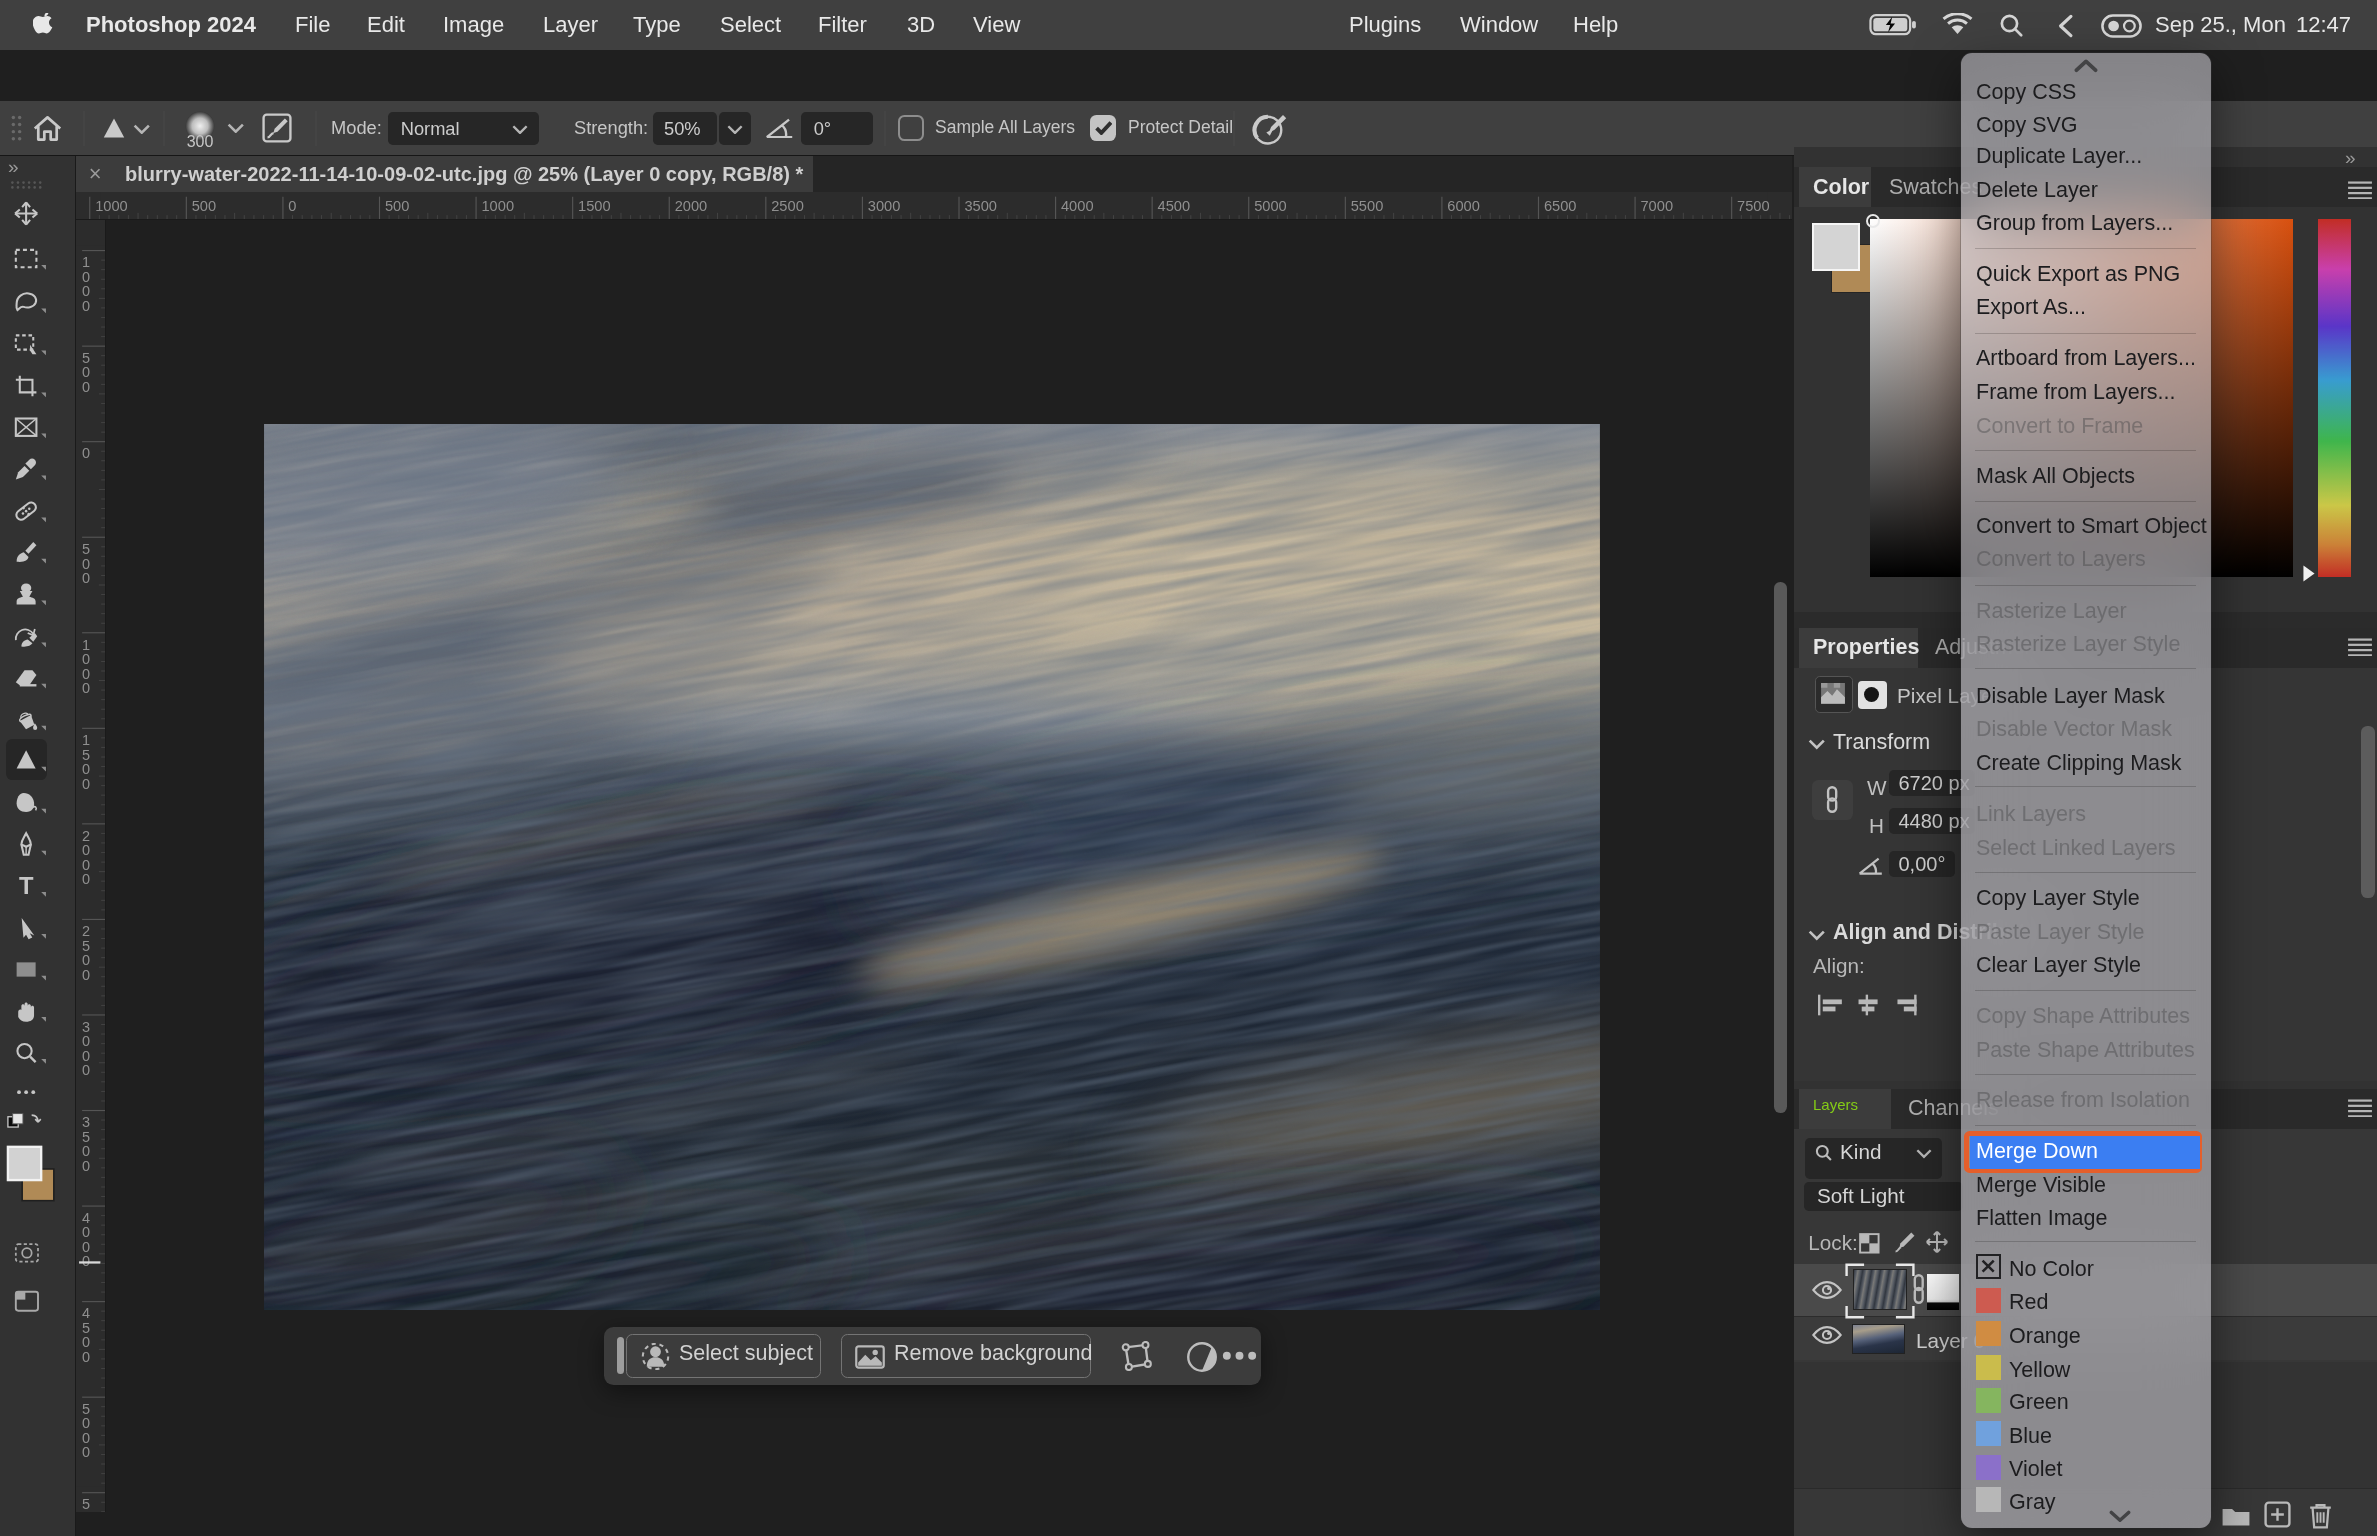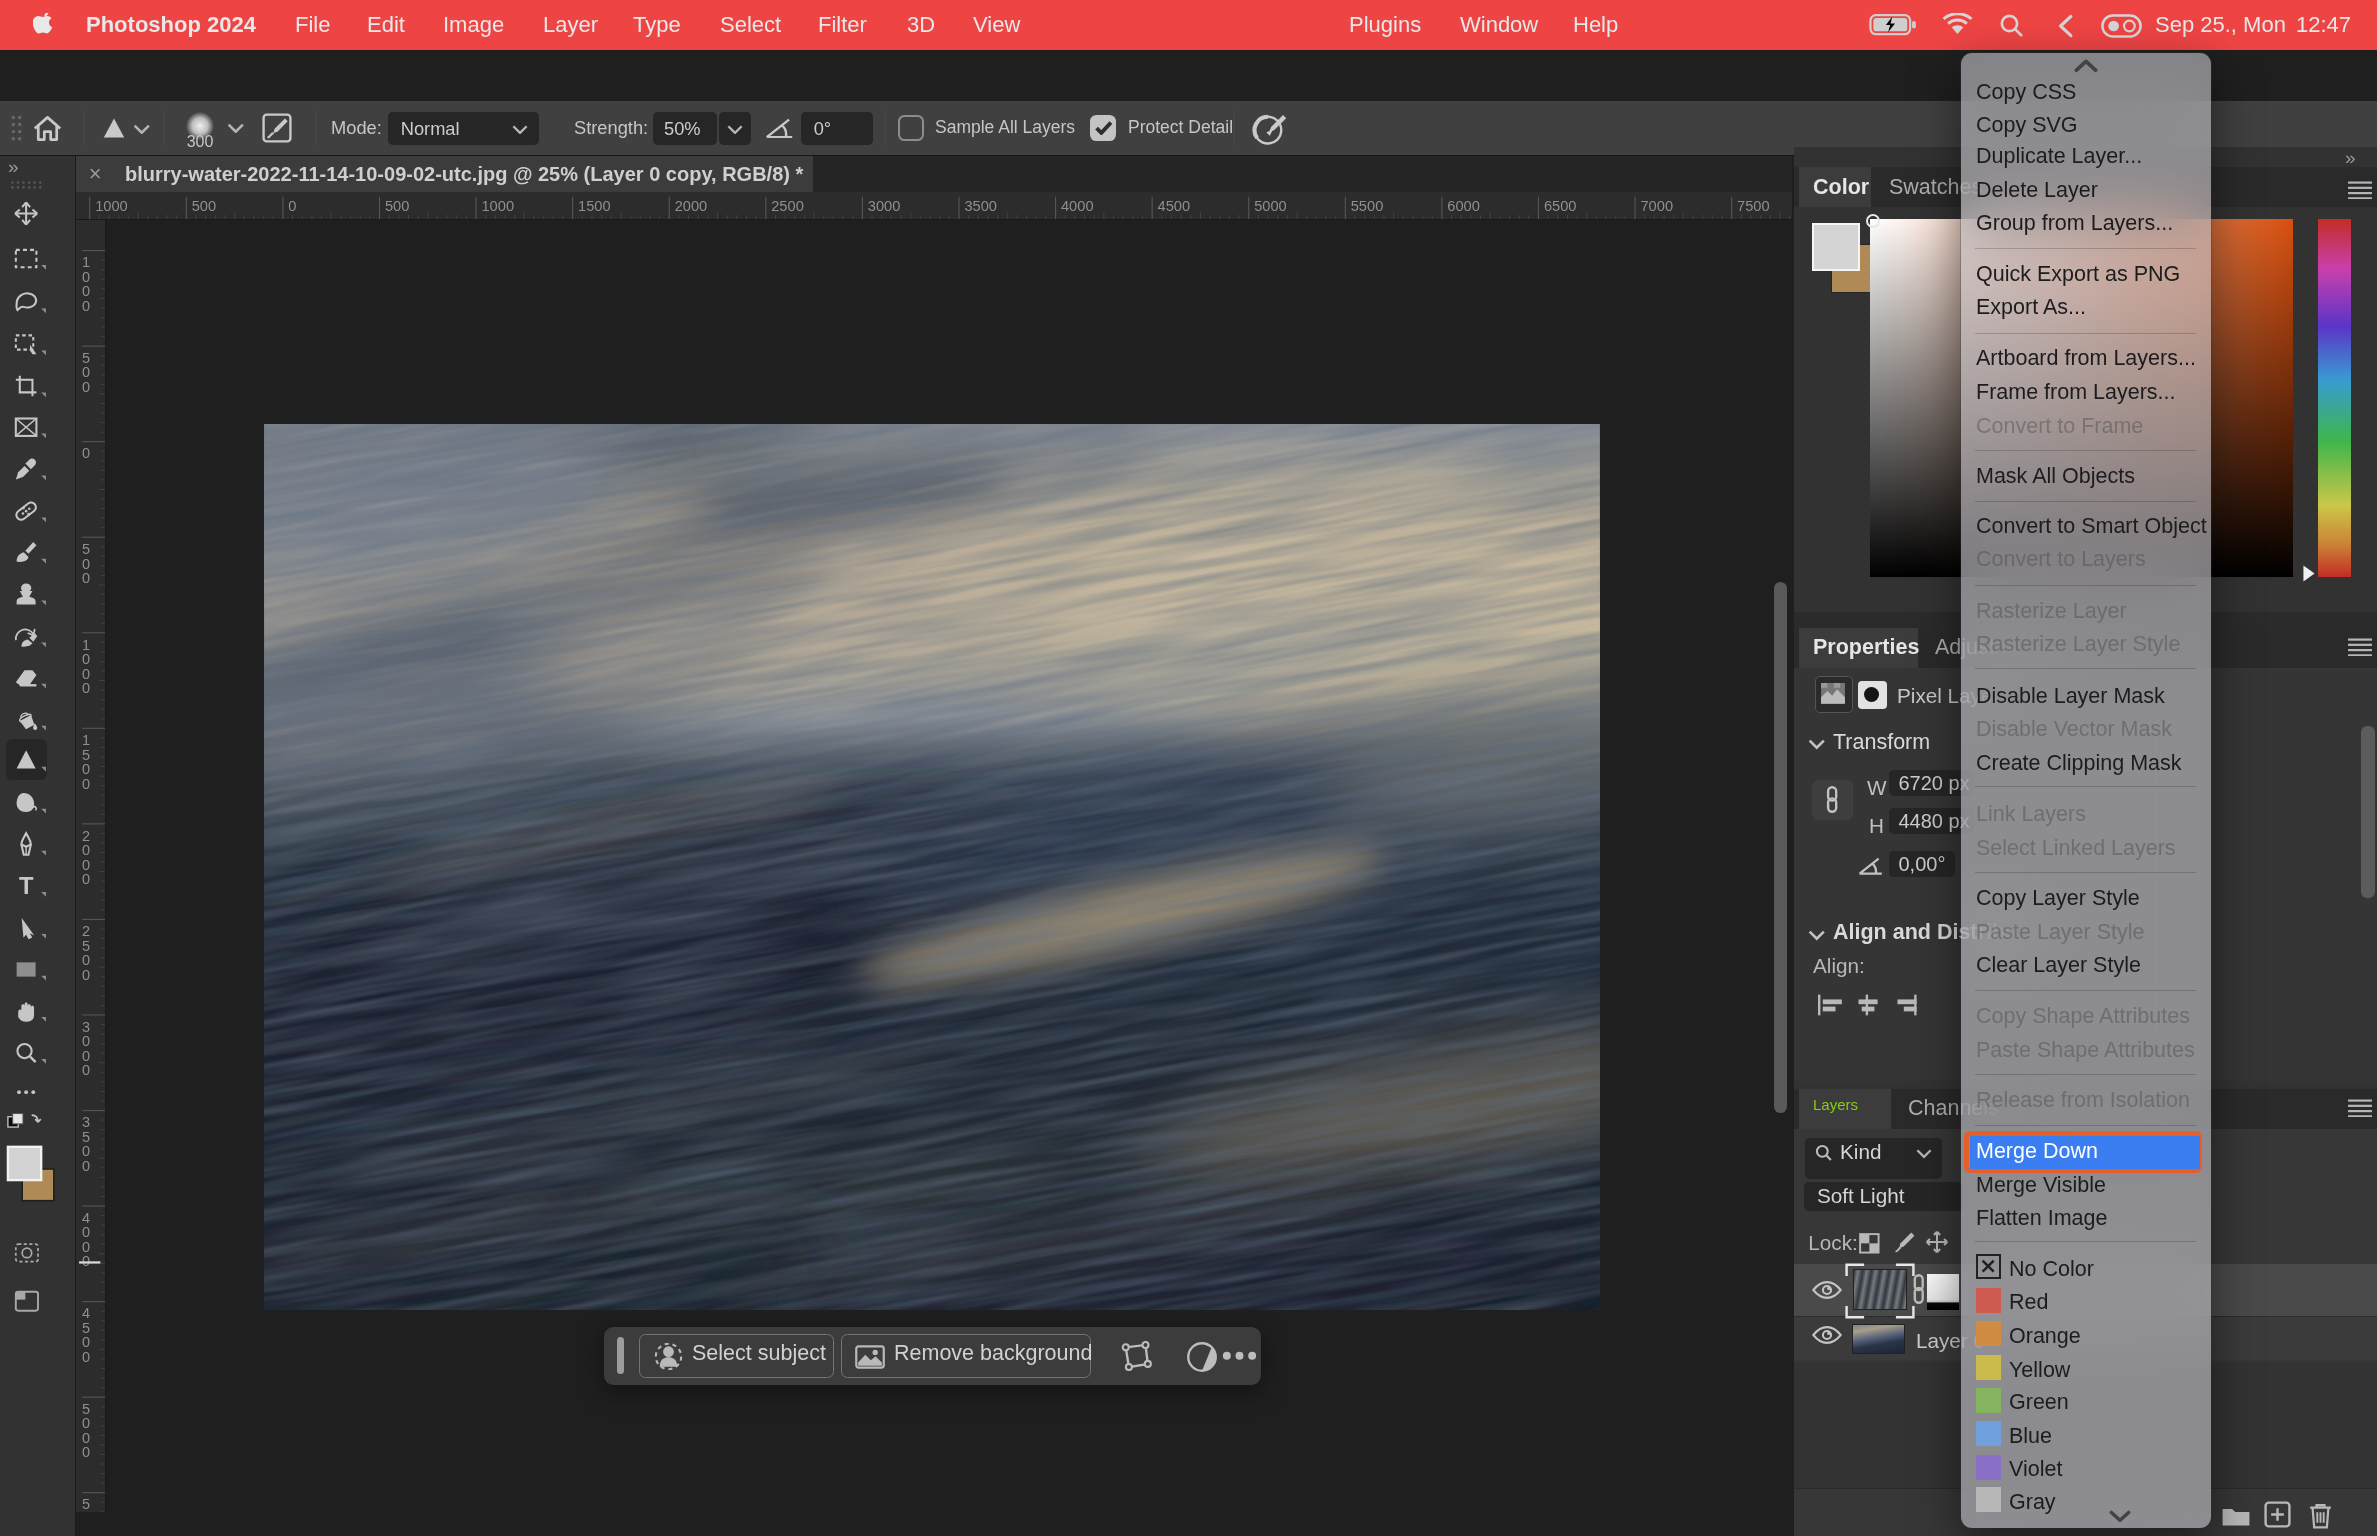--- a/index.html
+++ b/index.html
@@ -2,21 +2,21 @@
 <html style="font-size:12.7px"><head>
 <meta charset="utf-8">
 <style>
 * { margin:0; padding:0; box-sizing:border-box; }
 html,body { width:2377px; height:1537px; overflow:hidden; background:#1f1f1f;
   font-family:"Liberation Sans", sans-serif; }
 .abs { position:absolute; }
 #stage { position:relative; width:2377px; height:1537px; }
 
 
-#menubar { position:absolute; left:0; top:0; width:2377px; height:50px; background:#ef4444;
+#menubar { position:absolute; left:0; top:0; width:2377px; height:50px; background:#404040;
   color:#e8e8e8; font-size:22px; }
 #menubar .mi { position:absolute; top:0; height:50px; line-height:50px; white-space:nowrap; }
 #menubar .bold { font-weight:bold; }
 
 
 #titlebar { position:absolute; left:0; top:50px; width:2377px; height:51px; background:#3a3a3a; }
 .tl { position:absolute; top:12px; width:20px; height:20px; border-radius:50%; }
 #title { position:absolute; left:0; right:0; top:0; height:51px; line-height:54px; text-align:center;
   color:#c2c2c2; font-size:24px; }
 
@@ -820,21 +820,21 @@
         <g transform="rotate(-10 840 557)" opacity="0.34" mask="url(#topmask)">
           <rect x="-220" y="-170" width="2140" height="1460" filter="url(#streaks)" fill="none"></rect>
         </g>
         <g transform="rotate(-10 840 557)" opacity="0.6">
           <rect x="-220" y="-170" width="2140" height="1460" filter="url(#streakd)" fill="none"></rect>
         </g>
       </svg>
     </div>
     <div id="taskbar" class="abs" style="left:528px;top:1171px;width:657px;height:58px;background:#3c3c3c;border-radius:9.5px;box-shadow:0 6.4px 24px rgba(0,0,0,0.45)">
       <div class="abs" style="left:12.7px;top:10.3px;width:7.2px;height:37px;background:#9d9d9d;border-radius:4px"></div>
-      <div class="abs" style="left:35px;top:7.2px;width:195px;height:44px;border:1.6px solid #747474;border-radius:6.4px">
+      <div class="abs" style="left:22px;top:7.2px;width:195px;height:44px;border:1.6px solid #747474;border-radius:6.4px">
         <svg class="abs" style="left:14.3px;top:8px" width="29" height="27" viewBox="0 0 18 17">
           <circle cx="9" cy="5.5" r="3.4" fill="#b9b9b9"></circle>
           <path d="M3.5 15 C3.5 10.5 6 9 9 9 C12 9 14.5 10.5 14.5 15 Z" fill="#b9b9b9"></path>
           <circle cx="9" cy="8.5" r="8" fill="none" stroke="#b9b9b9" stroke-width="1.3" stroke-dasharray="2.6 2.4"></circle>
         </svg>
         <span class="abs" style="left:52px;top:5.6px;font-size:21.5px;color:#d2d2d2;white-space:nowrap">Select subject</span>
       </div>
       <div class="abs" style="left:237px;top:7.2px;width:250px;height:44px;border:1.6px solid #747474;border-radius:6.4px">
         <svg class="abs" style="left:12.7px;top:9.5px" width="30" height="24" viewBox="0 0 19 15">
           <rect x="0.8" y="0.8" width="17.4" height="13.4" rx="1.5" fill="none" stroke="#b9b9b9" stroke-width="1.4"></rect>

